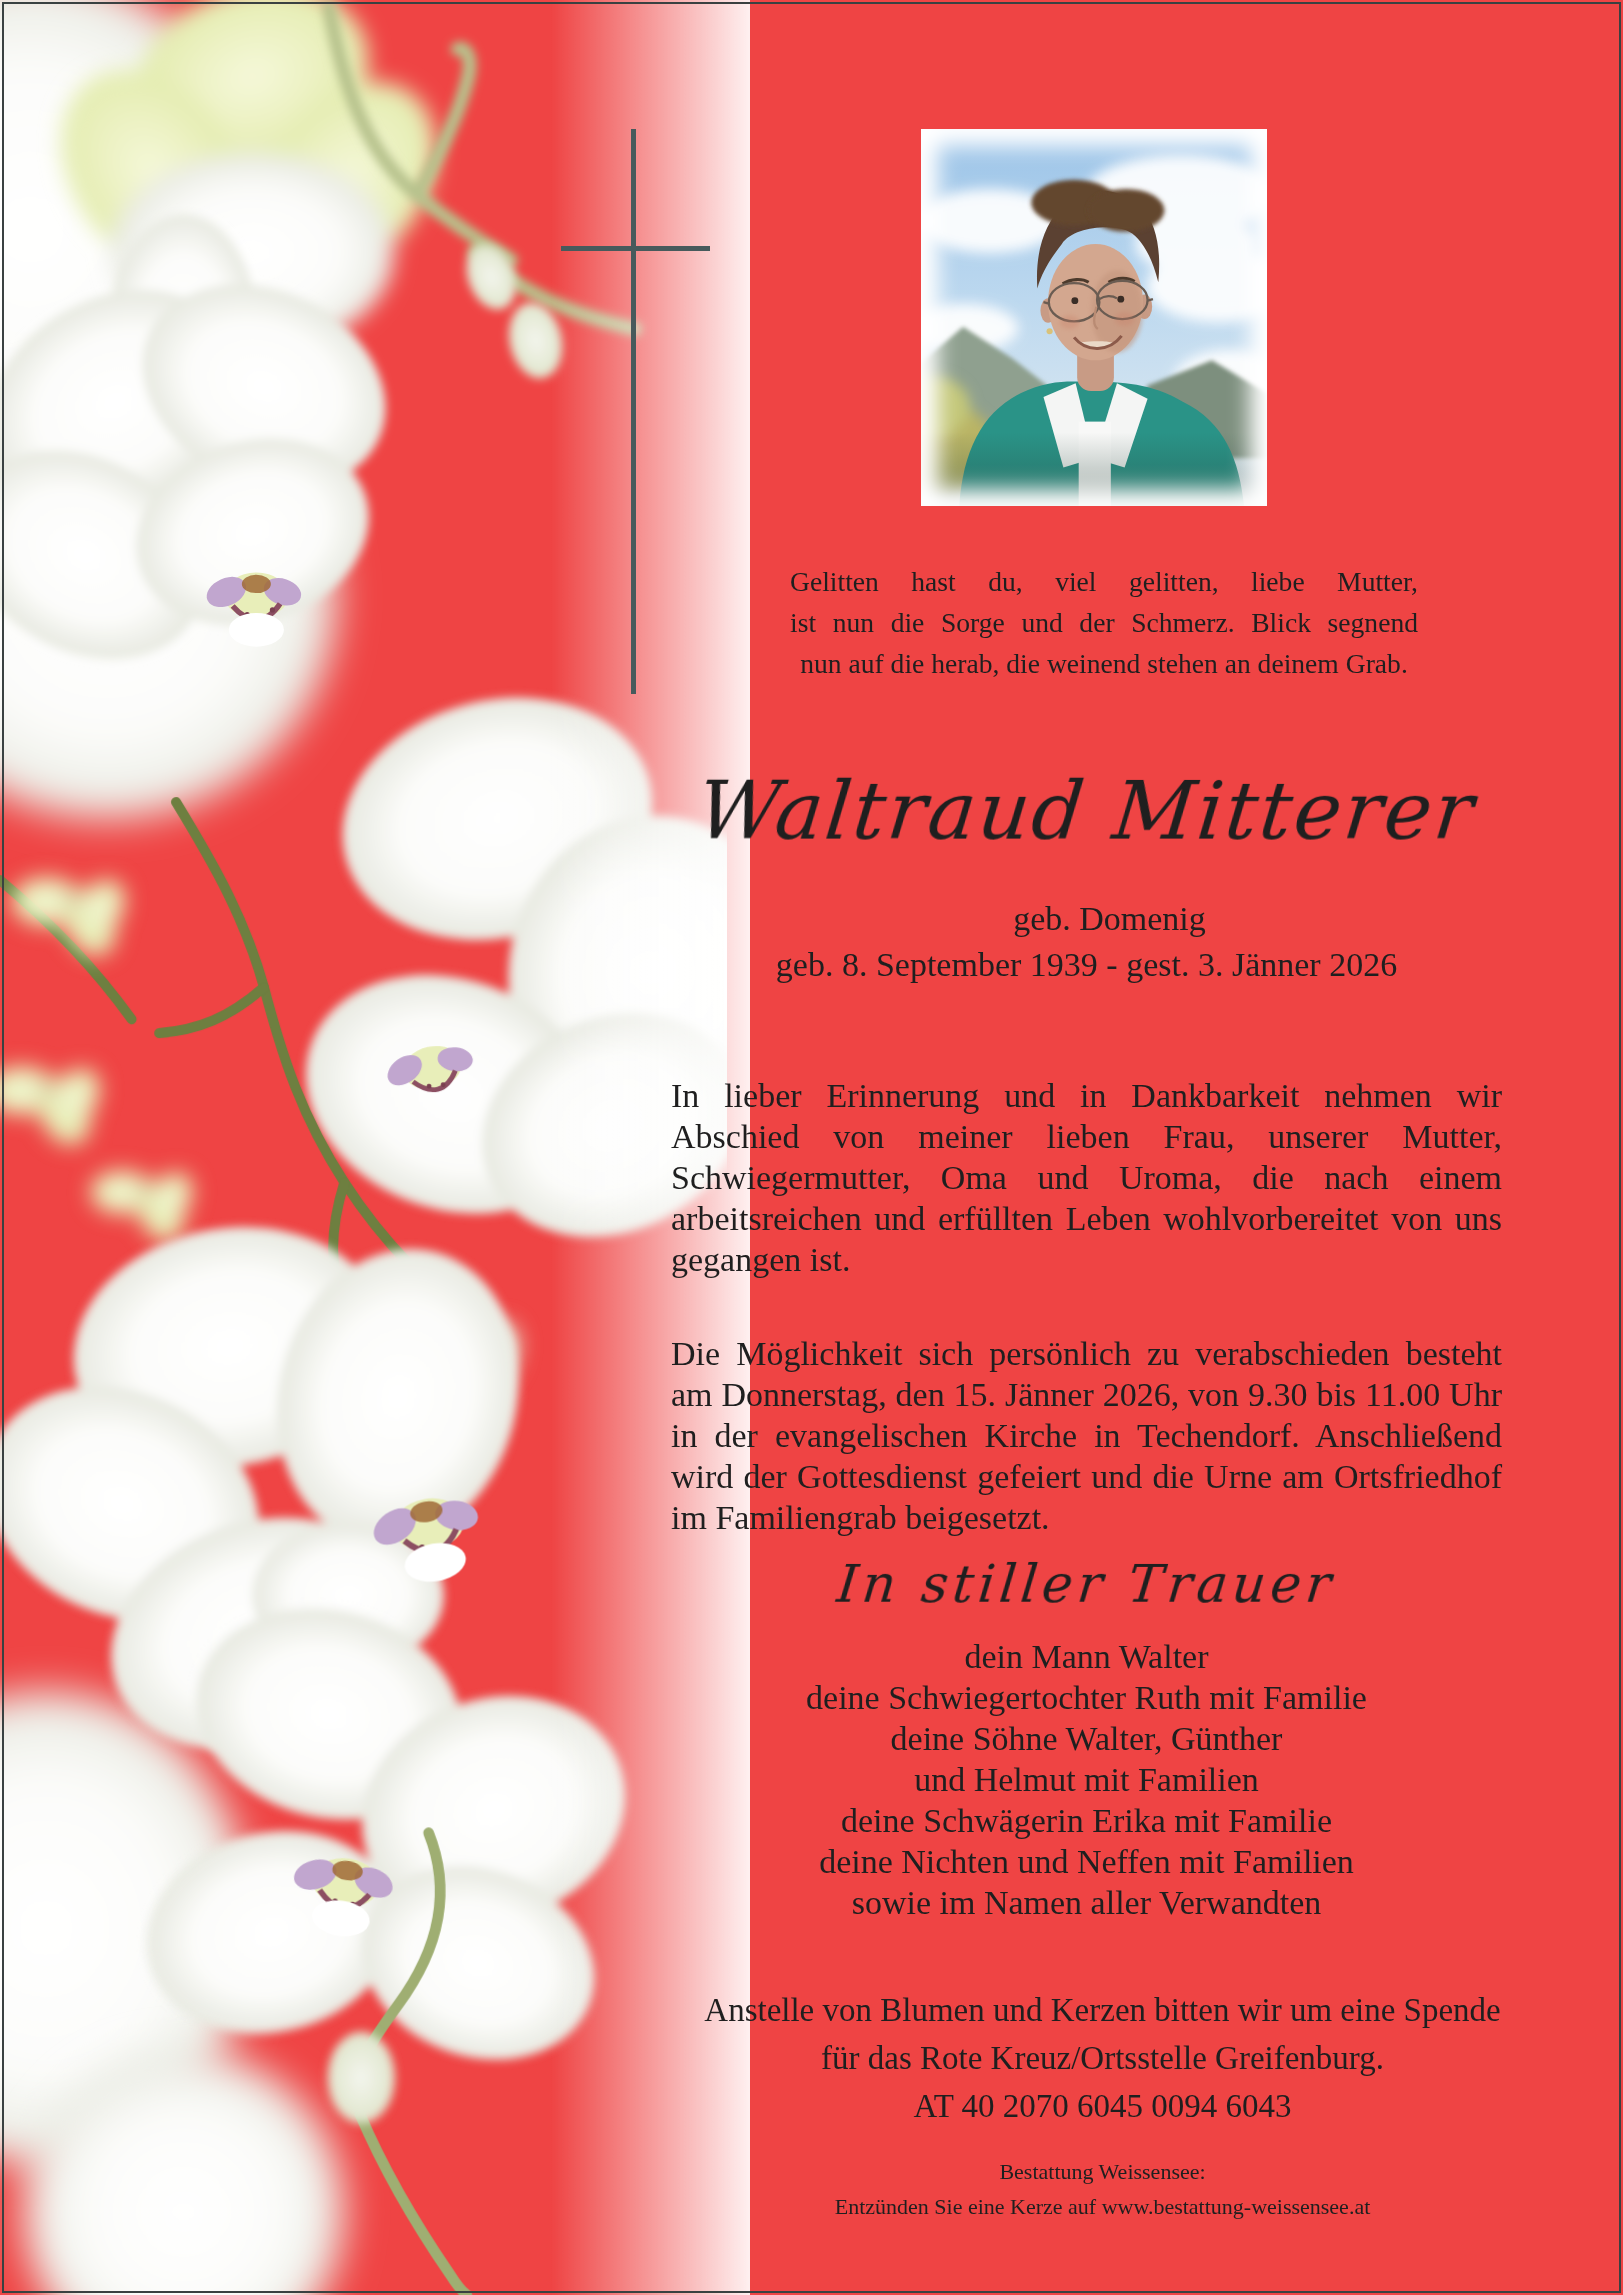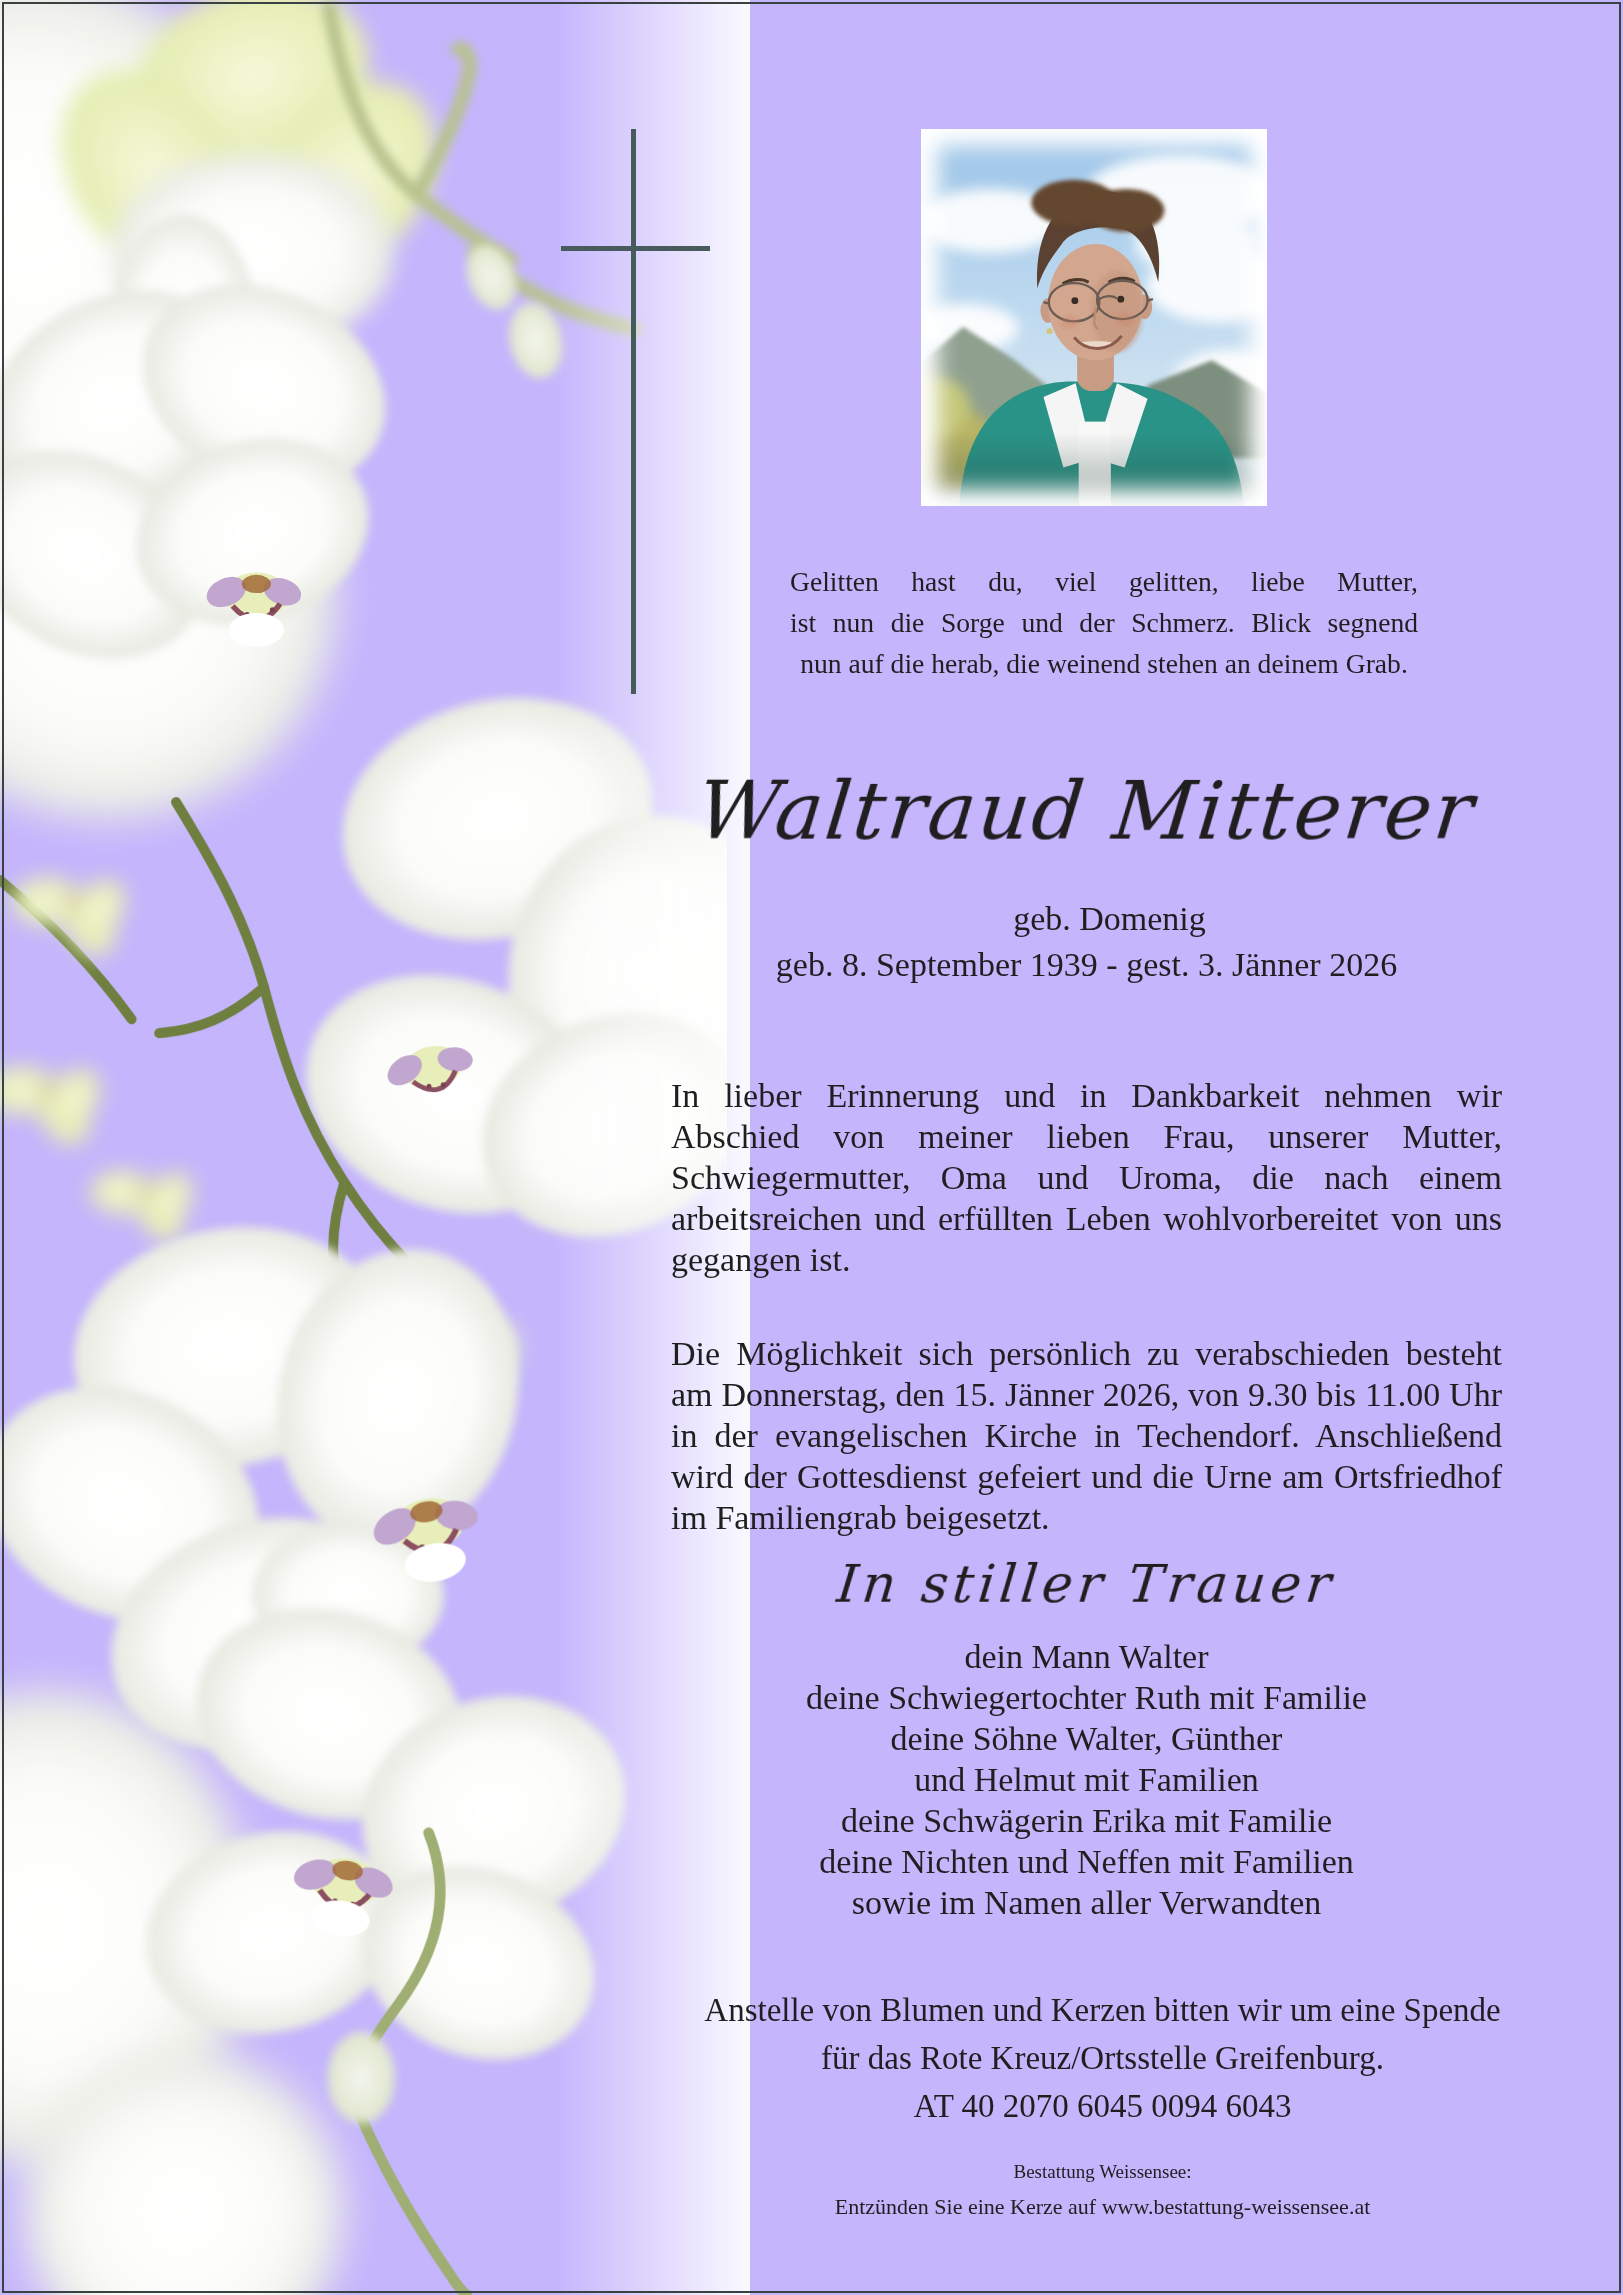--- a/index.html
+++ b/index.html
@@ -1,17 +1,17 @@
 <!DOCTYPE html>
 <html style="font-size:12.2px"><head>
 <meta charset="utf-8">
 <style>
   html,body{margin:0;padding:0;background:#888;}
   .card{
-    position:relative;width:1623px;height:2295px;background:#c4b5fd;
+    position:relative;width:1623px;height:2295px;background:#ef4444;
     overflow:hidden;font-family:"Liberation Serif","DejaVu Serif",serif;color:#1f1f1f;
   }
   .frame{position:absolute;left:2.3px;top:2.3px;right:2.3px;bottom:2.3px;border:2.3px solid #3a4141;pointer-events:none;z-index:40;}
   .artwork{position:absolute;left:0;top:0;width:727px;height:2295px;z-index:1;}
   .fadeR{position:absolute;left:551px;top:0;width:199px;height:2295px;z-index:2;
     background:linear-gradient(to right,rgba(255,255,255,0),rgba(255,255,255,.92));}
   .crossbar{position:absolute;background:#475a5c;z-index:5;}
   .cross-v{left:631px;top:129px;width:5.4px;height:565px;}
   .cross-h{left:561px;top:246px;width:149px;height:5.4px;}
   .photo{position:absolute;left:921px;top:129px;width:346px;height:377px;z-index:5;}
@@ -25,21 +25,21 @@
   .name{left:658px;top:765px;width:857px;text-align:center;font-size:80px;letter-spacing:2.3px;}
   .maiden{left:681px;top:900px;width:857px;text-align:center;font-size:34px;}
   .dates{left:658px;top:946px;width:857px;text-align:center;font-size:34px;}
   .para{left:671px;width:831px;font-size:34px;line-height:41px;text-align:justify;}
   .para1{top:1075px;}
   .para2{top:1333px;}
   .trauer{left:658px;top:1554px;width:857px;text-align:center;font-size:52px;letter-spacing:4.6px;}
   .family{left:658px;top:1636px;width:857px;text-align:center;font-size:34px;line-height:41px;}
   .donation{left:674px;top:1986px;width:857px;text-align:center;font-size:33px;line-height:48px;}
   .funeralhome{left:674px;top:2155px;width:857px;text-align:center;}
-  .fh1{font-size:19px;line-height:34px;}
+  .fh1{font-size:22px;line-height:34px;}
   .fh2{font-size:22px;line-height:35px;}
 </style>
 </head>
 <body>
 
 <div class="card">
 
   <svg class="artwork" viewBox="0 0 950 2999" xmlns="http://www.w3.org/2000/svg">
     <defs>
       <filter id="b1" x="-60%" y="-60%" width="220%" height="220%">

